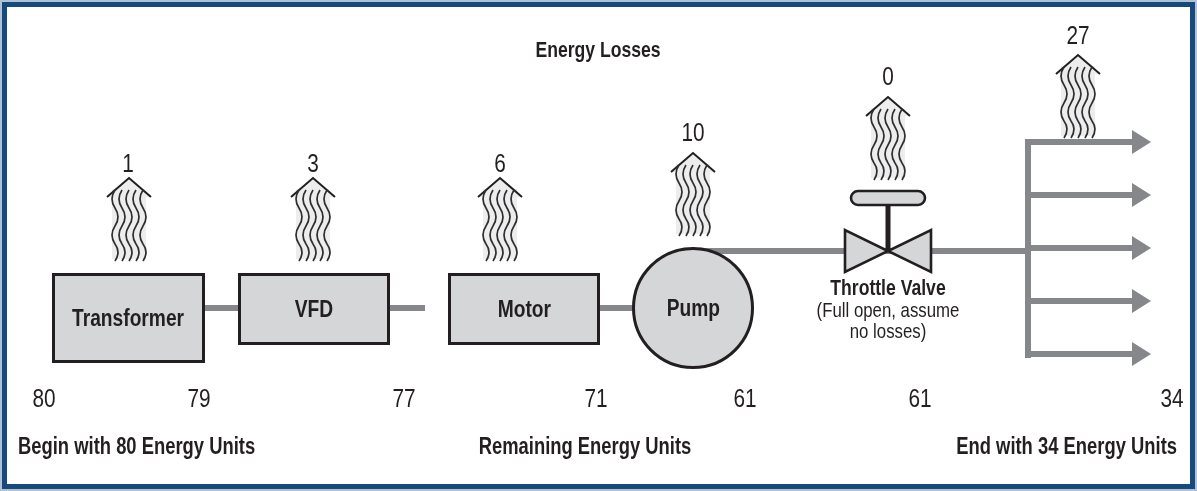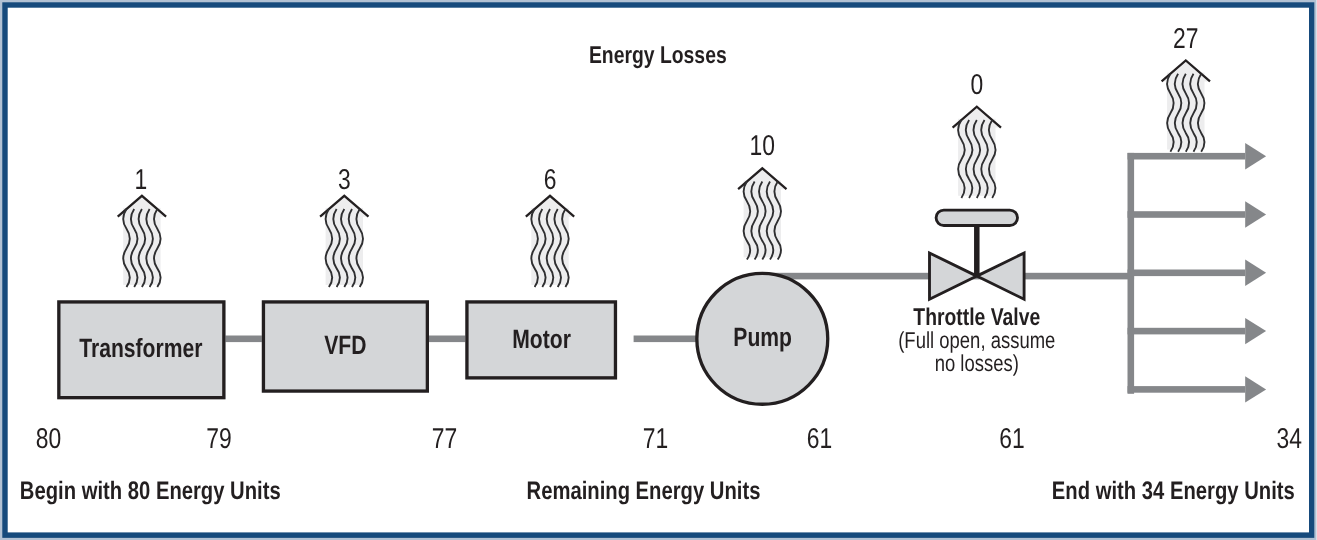--- a/index.html
+++ b/index.html
@@ -104,24 +104,24 @@
 <div class="txt ctr num" style="left:128px;top:150px">1</div>
 <div class="txt ctr num" style="left:313px;top:150px">3</div>
 <div class="txt ctr num" style="left:500px;top:150px">6</div>
 <div class="txt ctr num" style="left:693px;top:119px">10</div>
 <div class="txt ctr num" style="left:888px;top:63px">0</div>
 <div class="txt ctr num" style="left:1078px;top:22px">27</div>
 
 <div class="comp-box" style="left:52px;top:273px;width:153px;height:90px">
   <span>Transformer</span>
 </div>
-<div class="comp-box" style="left:238px;top:273px;width:152px;height:84px">
+<div class="comp-box" style="left:238px;top:273px;width:152px;height:72px">
   <span>VFD</span>
 </div>
-<div class="comp-box" style="left:423px;top:273px;width:138px;height:72px">
+<div class="comp-box" style="left:448px;top:273px;width:152px;height:72px">
   <span>Motor</span>
 </div>
 <div class="pump">
   <span>Pump</span>
 </div>
 
 <svg class="abs" style="left:838px;top:185px" width="100" height="92" viewBox="0 0 100 92">
   <line x1="50" y1="18" x2="50" y2="66" stroke="#231f20" stroke-width="5"></line>
   <rect x="13" y="6" width="74" height="14" rx="7" fill="#d4d6d8" stroke="#231f20" stroke-width="2.6"></rect>
   <path d="M7,45 L7,87 L50,66 Z" fill="#d4d6d8" stroke="#231f20" stroke-width="2.6" stroke-linejoin="miter"></path>

